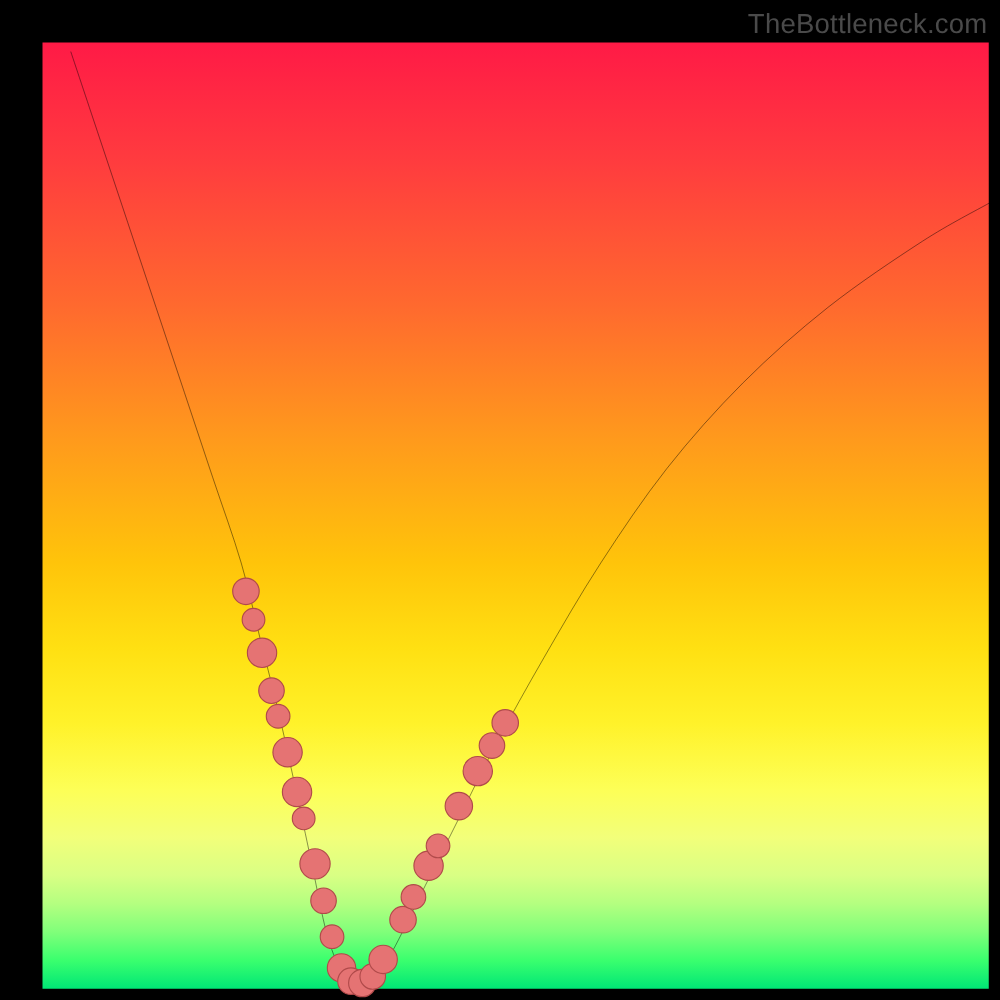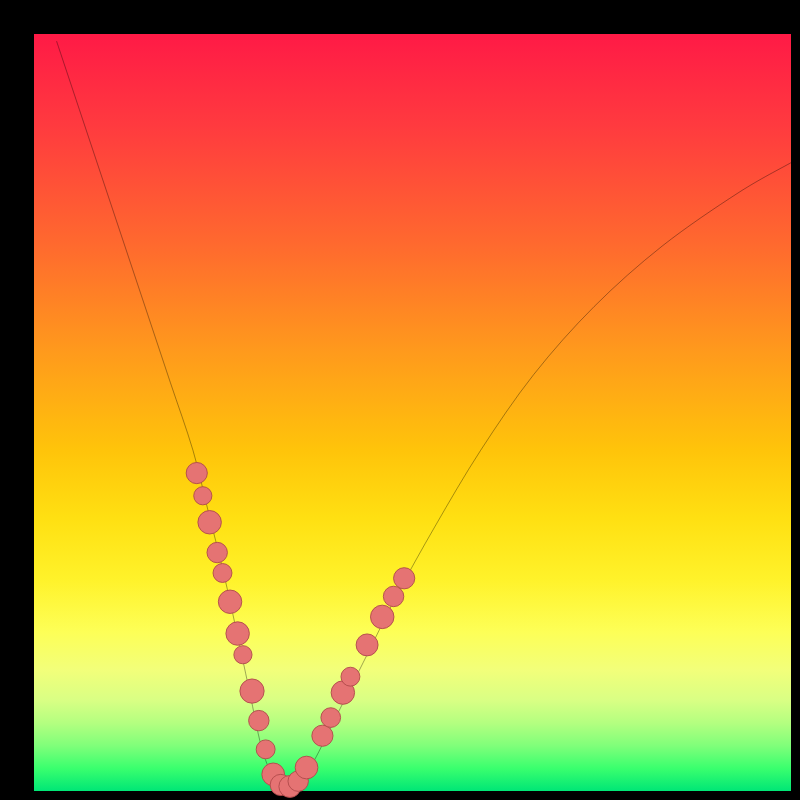--- a/index.html
+++ b/index.html
@@ -86,13 +86,14 @@
           <circle cx="39.200" cy="90.300" r="1.300" fill="#e57373" stroke="#b04a4a" stroke-width="0.12"></circle>
           <circle cx="40.800" cy="87.000" r="1.550" fill="#e57373" stroke="#b04a4a" stroke-width="0.12"></circle>
           <circle cx="41.800" cy="84.900" r="1.250" fill="#e57373" stroke="#b04a4a" stroke-width="0.12"></circle>
           <circle cx="44.000" cy="80.700" r="1.450" fill="#e57373" stroke="#b04a4a" stroke-width="0.12"></circle>
           <circle cx="46.000" cy="77.000" r="1.550" fill="#e57373" stroke="#b04a4a" stroke-width="0.12"></circle>
           <circle cx="47.500" cy="74.300" r="1.350" fill="#e57373" stroke="#b04a4a" stroke-width="0.12"></circle>
           <circle cx="48.900" cy="71.900" r="1.400" fill="#e57373" stroke="#b04a4a" stroke-width="0.12"></circle>
         </g>
     </svg>
   </div>
+  <div class="watermark">TheBottleneck.com</div>
 </div>
 
 </body></html>

